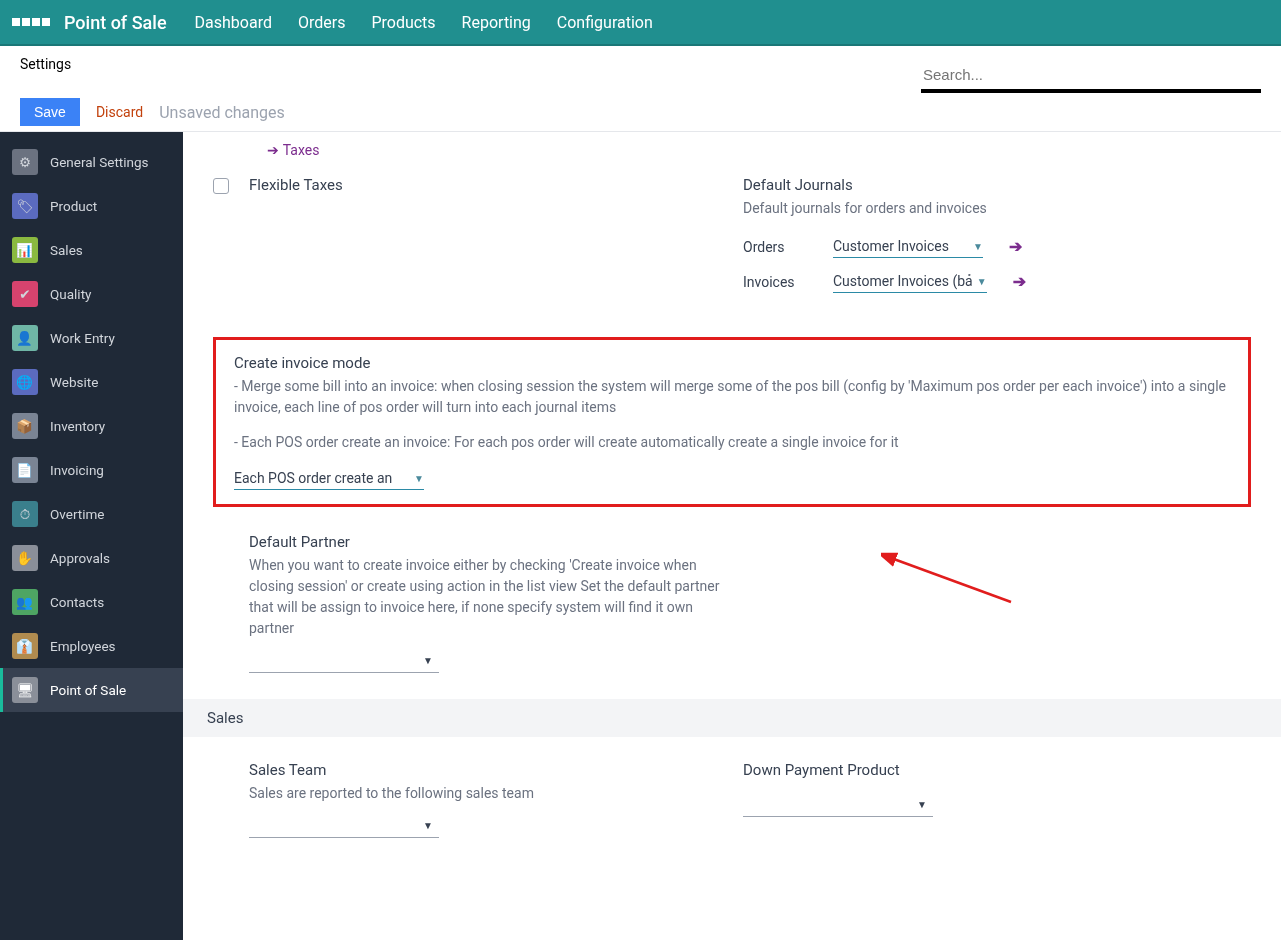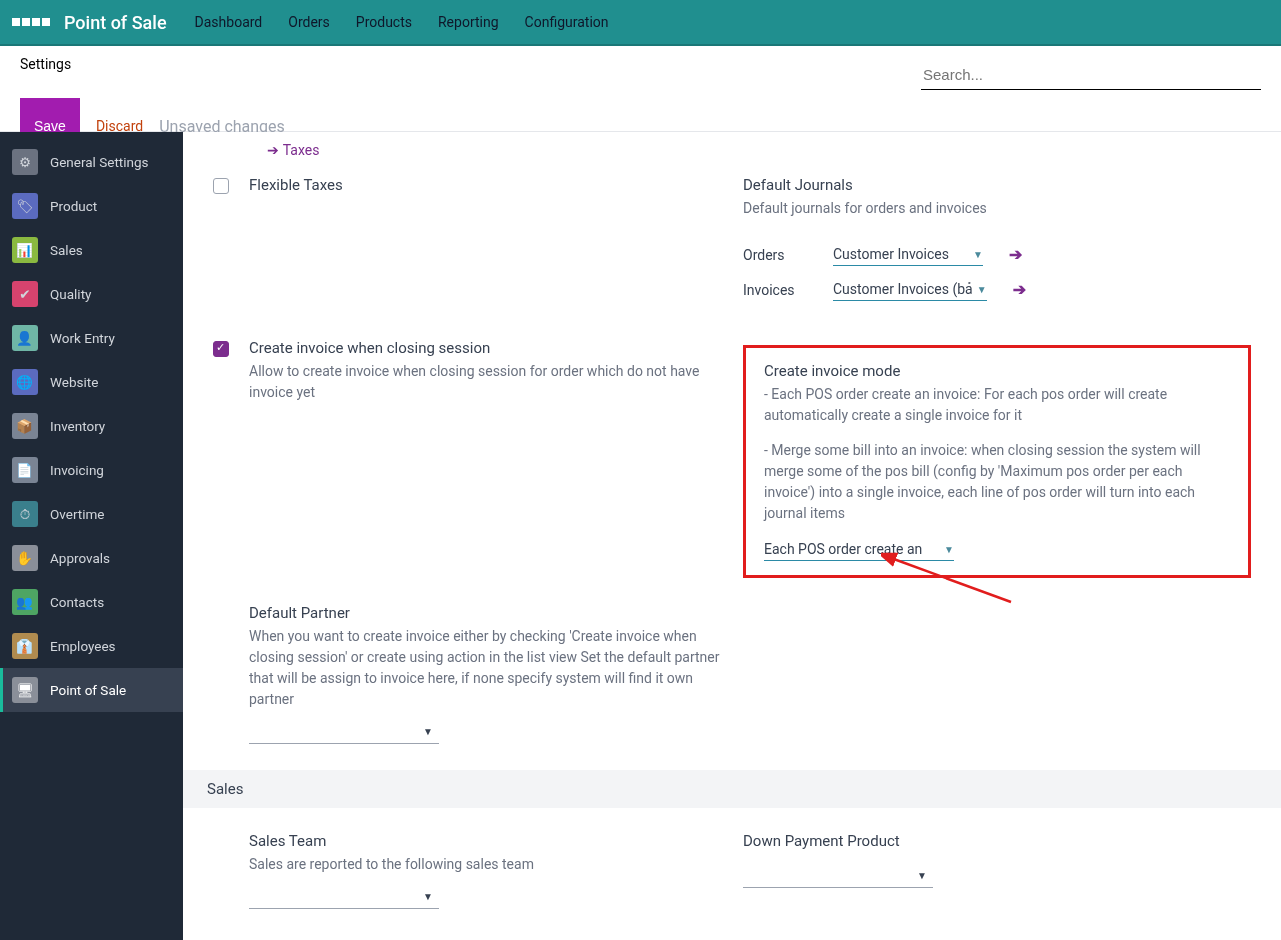--- a/index.html
+++ b/index.html
@@ -3,31 +3,31 @@
 <meta charset="utf-8">
 <style>
   * { box-sizing: border-box; margin: 0; padding: 0; }
   body { font-family: -apple-system, BlinkMacSystemFont, "Segoe UI", Roboto, Arial, sans-serif; font-size: 14px; color: #374151; background: #fff; width: 1281px; height: 940px; overflow: hidden; position: relative; }
   
   
   .navbar { background: #208f8f; height: 46px; display: flex; align-items: center; padding: 0 12px; color: #fff; border-bottom: 2px solid #1a7777; }
   .navbar .apps-icon { display: inline-flex; gap: 2px; margin-right: 12px; }
   .navbar .apps-icon span { width: 8px; height: 8px; background: #fff; display: inline-block; }
   .navbar .app-title { font-size: 18px; font-weight: 500; margin-right: 28px; }
-  .navbar .nav-link { color: #0f172a; font-size: 14px; margin-right: 26px; cursor: pointer; }
+  .navbar .nav-link { color: #ffffff; font-size: 16px; margin-right: 26px; cursor: pointer; }
   
   
   .controlbar { height: 86px; border-bottom: 1px solid #e5e7eb; display: flex; justify-content: space-between; padding: 10px 20px 0 20px; }
   .controlbar .left .title { font-size: 14px; color: #000000; margin-bottom: 26px; }
   .controlbar .buttons { display: flex; align-items: center; gap: 16px; }
-  .btn-save { background: #a21caf; color: #fff; border: none; padding: 20px 14px; font-size: 14px; cursor: pointer; }
+  .btn-save { background: #3b82f6; color: #fff; border: none; padding: 6px 14px; font-size: 14px; cursor: pointer; }
   .btn-discard { color: #c2410c; font-size: 14px; cursor: pointer; }
   .status-text { color: #9ca3af; font-size: 16px; }
   .search-wrap { padding-top: 4px; }
-  .search-input { border: none; border-bottom: 1px solid #000000; font-size: 15px; padding: 6px 2px; width: 340px; outline: none; color: #6b7280; }
+  .search-input { border: none; border-bottom: 4px solid #000000; font-size: 15px; padding: 6px 2px; width: 340px; outline: none; color: #6b7280; }
   
   
   .main { display: flex; height: calc(940px - 46px - 86px); }
   .sidebar { width: 183px; background: #1f2937; color: #e5e7eb; padding-top: 8px; flex-shrink: 0; }
   .sb-item { display: flex; align-items: center; gap: 12px; padding: 9px 12px; font-size: 13.5px; cursor: pointer; color: #d1d5db; }
   .sb-item.active { background: #374151; border-left: 3px solid #1abc9c; padding-left: 9px; color: #fff; }
   .sb-icon { width: 26px; height: 26px; border-radius: 3px; display: flex; align-items: center; justify-content: center; flex-shrink: 0; }
   
   .content { flex: 1; overflow-y: auto; background: #fff; position: relative; }
   .content-inner { padding: 10px 30px 30px 30px; }
@@ -166,21 +166,21 @@
         <div class="setting-col">
           <div class="setting-left">
             <div class="check-wrap"><span class="checkbox"></span></div>
             <div>
               <div class="setting-title">Flexible Taxes</div>
             </div>
           </div>
         </div>
         <div class="setting-col">
           <div class="setting-title">Default Journals</div>
-          <div class="setting-desc" style="margin-bottom:24px;">Default journals for orders and invoices</div>
+          <div class="setting-desc" style="margin-bottom:16px;">Default journals for orders and invoices</div>
           <div class="field-row">
             <span class="field-label">Orders</span>
             <span class="dropdown blue">
               <span>Customer Invoices</span>
               <span class="caret">▼</span>
             </span>
             <span class="ext-link">➔</span>
           </div>
           <div class="field-row">
             <span class="field-label">Invoices</span>
@@ -189,33 +189,24 @@
               <span class="caret">▼</span>
             </span>
             <span class="ext-link">➔</span>
           </div>
         </div>
       </div>
 
       
       <div class="setting-row">
         <div class="setting-col">
-          <div class="setting-left">
-            <div class="check-wrap"><span class="checkbox checked"></span></div>
-            <div>
-              <div class="setting-title">Create invoice when closing session</div>
-              <div class="setting-desc">Allow to create invoice when closing session for order which do not have invoice yet</div>
-            </div>
-          </div>
-        </div>
-        <div class="setting-col">
           <div class="highlight-box">
             <div class="setting-title">Create invoice mode</div>
+            <div class="setting-desc" style="margin-bottom:14px;">- Merge some bill into an invoice: when closing session the system will merge some of the pos bill (config by 'Maximum pos order per each invoice') into a single invoice, each line of pos order will turn into each journal items</div>
             <div class="setting-desc" style="margin-bottom:14px;">- Each POS order create an invoice: For each pos order will create automatically create a single invoice for it</div>
-            <div class="setting-desc" style="margin-bottom:14px;">- Merge some bill into an invoice: when closing session the system will merge some of the pos bill (config by 'Maximum pos order per each invoice') into a single invoice, each line of pos order will turn into each journal items</div>
             <span class="dropdown blue" style="min-width:190px;">
               <span>Each POS order create an</span>
               <span class="caret">▼</span>
             </span>
           </div>
         </div>
       </div>
 
       
       <div class="setting-row">

